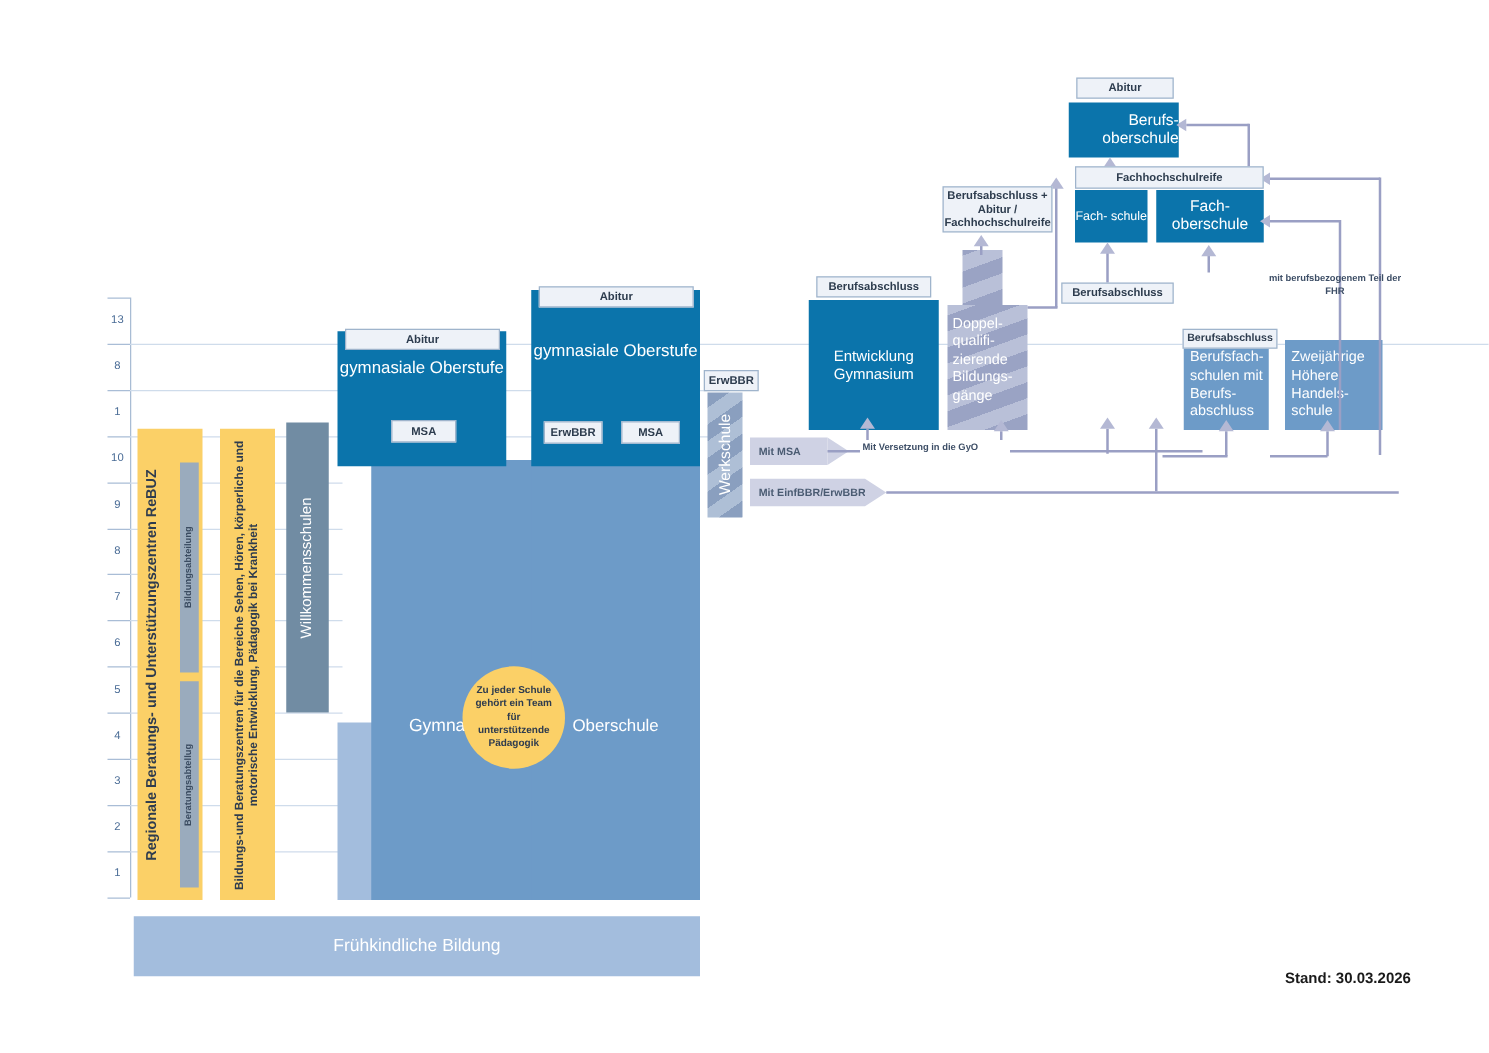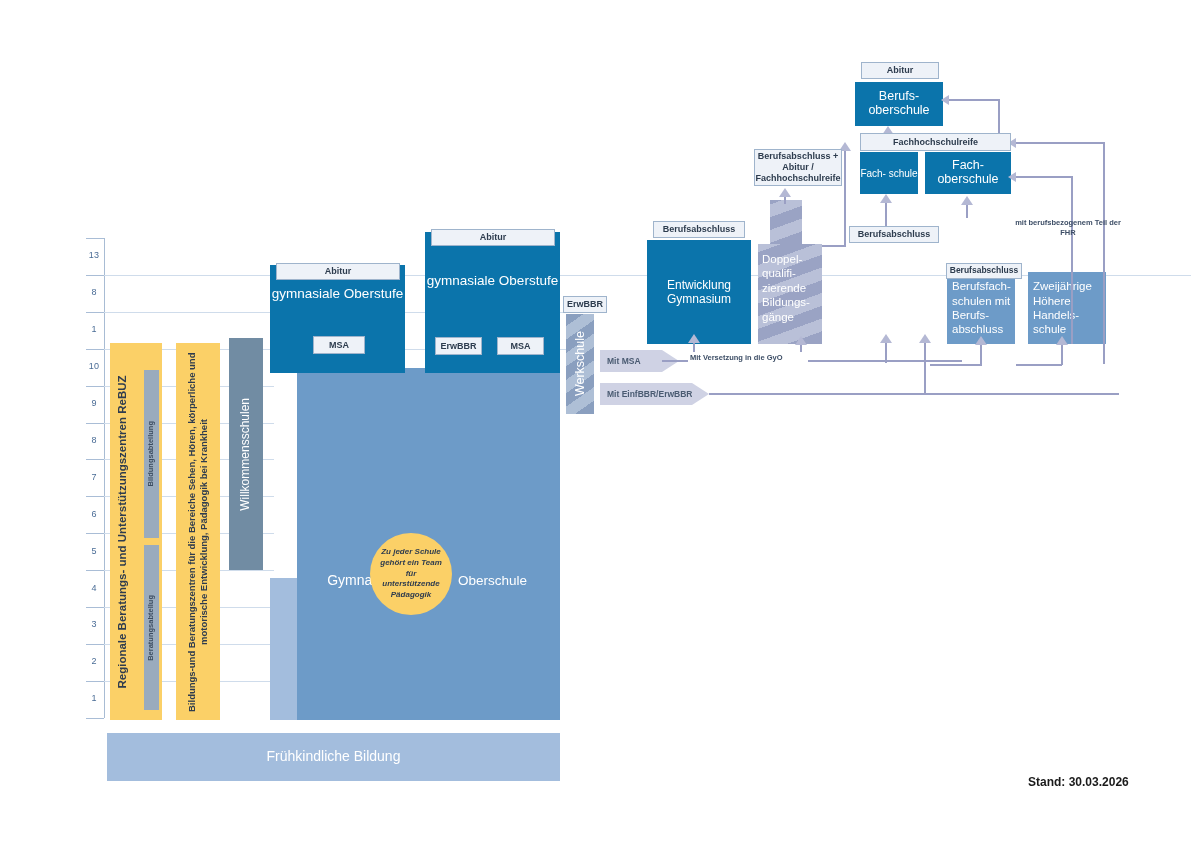--- a/index.html
+++ b/index.html
@@ -168,21 +168,20 @@
     display: flex;
     align-items: center;
     justify-content: flex-start;
     text-align: center;
     font-size: 8px;
     font-weight: bold;
     color: #2f3c4e;
     line-height: 1.35;
     z-index: 7;
     padding: 6px;
-    font-style: italic;
   }
 
   .stand {
     position: absolute;
     font-size: 12px;
     font-weight: bold;
     color: #1a1a1a;
   }
 </style>
 </head>
@@ -356,21 +355,21 @@
   <div class="conn h" style="left:1016px;top:176px;width:56px;"></div>
   <div class="conn v" style="left:1071px;top:176px;height:168px;"></div>
 
   <div class="arrowhead-left" style="left:1008px;top:138px;"></div>
   <div class="conn h" style="left:1016px;top:142px;width:88px;"></div>
   <div class="conn v" style="left:1103px;top:142px;height:222px;"></div>
 
   <div class="tiny-note" style="left:1010px;top:218px;width:116px;">mit berufsbezogenem Teil der FHR</div>
 
   <div class="box blue-dark" style="left:855px;top:82px;width:88px;height:44px;font-size:12.5px;">
-    <span style="line-height:1.1;">Berufs- oberschule</span>
+    <span style="line-height:1.1;text-align:right;">Berufs- oberschule</span>
   </div>
   <div class="chip" style="left:861px;top:62px;width:78px;height:17px;">Abitur</div>
   <div class="arrowhead-up" style="left:882px;top:126px;"></div>
   <div class="conn v" style="left:887px;top:134px;height:6px;"></div>
   <div class="arrowhead-left" style="left:941px;top:95px;"></div>
   <div class="conn h" style="left:949px;top:99px;width:50px;"></div>
   <div class="conn v" style="left:998px;top:99px;height:44px;"></div>
 
   <div class="circle" style="left:370px;top:533px;width:82px;height:82px;">
     <span>Zu jeder Schule gehört ein Team für unterstützende Pädagogik</span>

